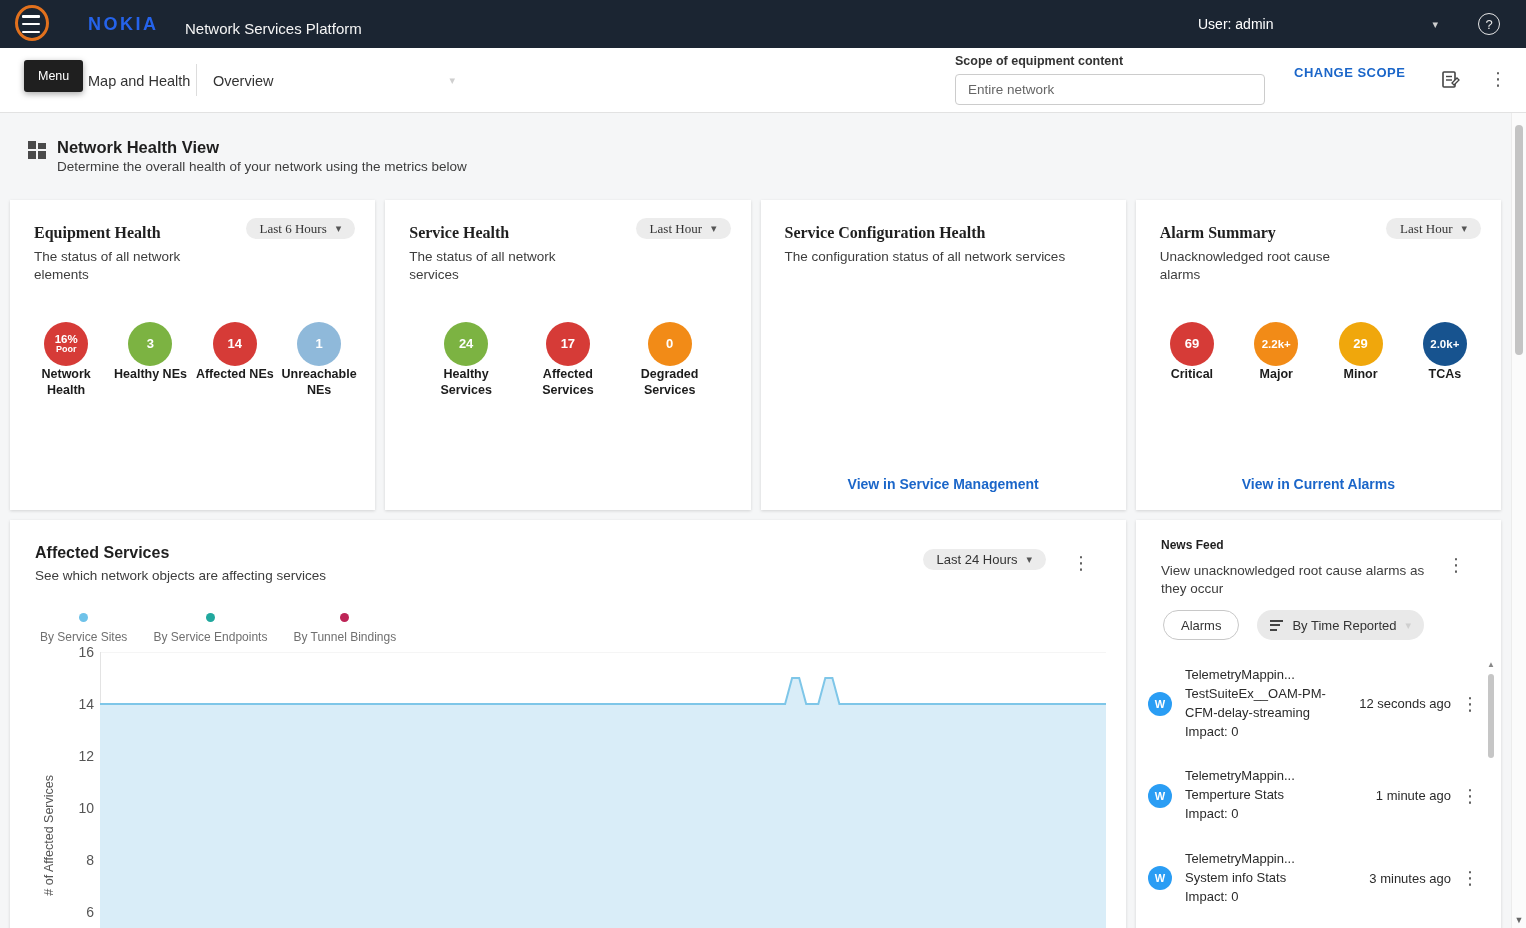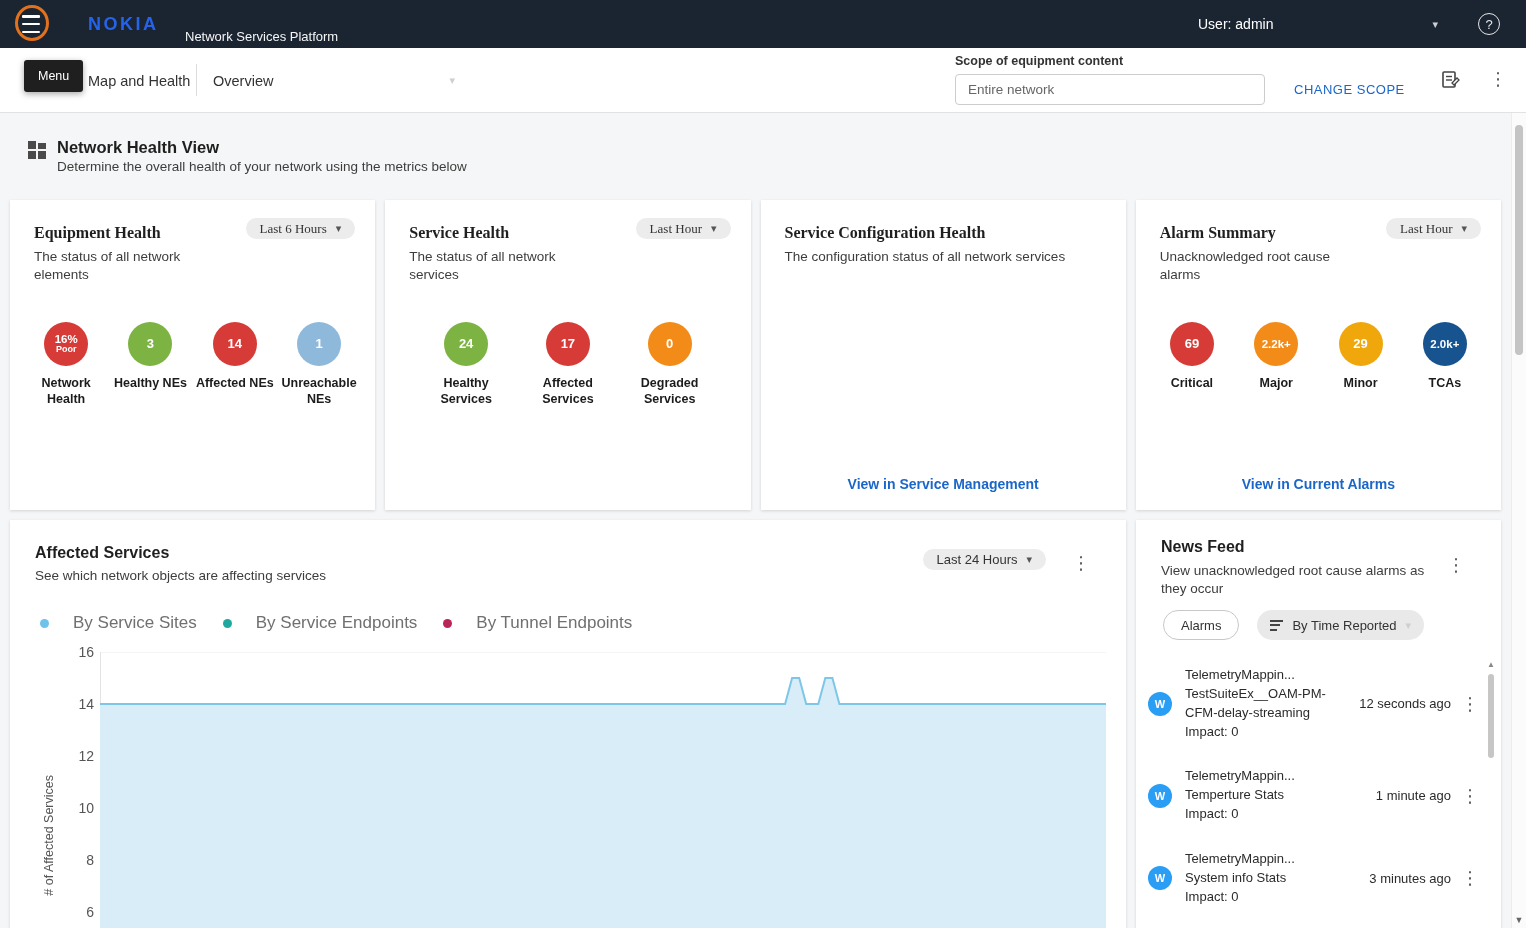--- a/index.html
+++ b/index.html
@@ -5,37 +5,37 @@
   * { margin:0; padding:0; box-sizing:border-box; }
   html,body { width:1526px; height:928px; overflow:hidden; }
   body { font-family:"Liberation Sans", sans-serif; background:#f5f6f7; position:relative; color:#222; }
 
   
   .topbar { position:absolute; left:0; top:0; width:1526px; height:48px; background:#1b2532; z-index:30; }
   .hamburger { position:absolute; left:22px; top:15px; width:20px; height:18px; display:flex; flex-direction:column; justify-content:space-between; cursor:pointer; }
   .hamburger span { display:block; width:18px; height:2.5px; background:#fff; border-radius:1px; }
   .ham-ring { position:absolute; left:15px; top:5px; width:34px; height:36px; border:3px solid #e2711d; border-radius:50%; z-index:40; }
   .logo { position:absolute; left:88px; top:0; height:48px; display:flex; align-items:center; font-size:18px; font-weight:800; letter-spacing:2.5px; color:#2563eb; }
-  .app-title { position:absolute; left:185px; top:12px; height:48px; display:flex; align-items:center; font-size:13px; color:#f5f5f5; }
+  .app-title { position:absolute; left:185px; top:4px; height:48px; display:flex; align-items:center; font-size:15px; color:#f5f5f5; }
   .user-area { position:absolute; right:88px; top:0; width:240px; height:48px; display:flex; align-items:center; justify-content:space-between; color:#fff; font-size:14px; cursor:pointer; }
   .chev { font-size:11px; color:#cfcfcf; }
   .help { position:absolute; right:26px; top:13px; width:22px; height:22px; border:1.5px solid #e6e6e6; border-radius:50%; color:#e6e6e6; font-size:13px; display:flex; align-items:center; justify-content:center; cursor:pointer; }
 
   
   .tooltip { position:absolute; left:24px; top:60px; background:#1f1f1f; color:#fff; font-size:12.5px; padding:9px 14px; border-radius:3px; z-index:50; box-shadow:0 2px 6px rgba(0,0,0,.35); }
 
   
   .subnav { position:absolute; left:0; top:48px; width:1526px; height:65px; background:#fff; border-bottom:1px solid #e2e2e2; z-index:20; }
   .nav-section { position:absolute; left:88px; top:0; height:65px; display:flex; align-items:center; font-size:14.5px; color:#333; }
   .nav-divider { position:absolute; left:196px; top:16px; width:1px; height:32px; background:#ddd; }
   .view-dd { position:absolute; left:213px; top:0; width:242px; height:65px; display:flex; align-items:center; justify-content:space-between; font-size:14.5px; color:#333; cursor:pointer; }
   .scope-group { position:absolute; left:955px; top:6px; width:310px; }
   .scope-label { font-size:12.5px; font-weight:700; color:#333; }
   .scope-input { margin-top:6px; width:310px; height:31px; border:1px solid #ccc; border-radius:4px; background:#fff; font-family:"Liberation Sans",sans-serif; font-size:13.5px; color:#666; padding:0 12px; }
-  .change-scope { position:absolute; left:1294px; top:17px; height:48px; display:flex; align-items:center; font-size:13px; font-weight:400; letter-spacing:.5px; color:#1b66c9; cursor:pointer; }
+  .change-scope { position:absolute; left:1294px; top:0; height:48px; display:flex; align-items:center; font-size:13px; font-weight:700; letter-spacing:.5px; color:#1b66c9; cursor:pointer; }
   .doc-icon { position:absolute; left:1440px; top:22px; width:20px; height:20px; cursor:pointer; }
   .kebab { font-size:18px; color:#555; line-height:1; cursor:pointer; }
   .subnav .kebab { position:absolute; left:1489px; top:22px; }
 
   
   .hv-icon { position:absolute; left:28px; top:141px; width:18px; height:18px; display:grid; grid-template-columns:8px 8px; grid-template-rows:8px 8px; gap:2px; }
   .hv-icon i { background:#4a4a4a; }
   .hv-icon i:nth-child(2){ margin-top:2px; }
   .hv-title { position:absolute; left:57px; top:138px; font-size:16.5px; font-weight:700; color:#1f1f1f; }
   .hv-sub { position:absolute; left:57px; top:159px; font-size:13.5px; color:#3d3d3d; }
@@ -49,43 +49,43 @@
   .card-sub.narrow { max-width:232px; }
   .pill { background:#ececec; border-radius:16px; height:21px; display:flex; align-items:center; gap:9px; padding:0 14px; font-size:13px; color:#333; white-space:nowrap; cursor:pointer; }
   .pill .chev { color:#555; }
   .metrics { position:absolute; left:14px; right:14px; top:122px; display:flex; justify-content:space-around; }
   .metric { width:78px; display:flex; flex-direction:column; align-items:center; }
   .circle { width:44px; height:44px; border-radius:50%; display:flex; flex-direction:column; align-items:center; justify-content:center; color:#fff; }
   .cv { font-size:13px; font-weight:700; line-height:1.1; }
   .cv.sm { font-size:11.5px; }
   .cs { font-size:9px; font-weight:700; line-height:1.1; }
   .cs:empty { display:none; }
-  .mlabel { margin-top:9px; font-size:12.5px; font-weight:700; color:#1c1c1c; text-align:center; line-height:1.3; }
+  .mlabel { font-size:12.5px; font-weight:700; color:#1c1c1c; text-align:center; line-height:1.3; }
   .card-link { position:absolute; left:0; right:0; bottom:18px; text-align:center; font-size:14px; font-weight:700; color:#1b66c9; cursor:pointer; }
 
   
   .affected-card { position:absolute; left:10px; top:520px; width:1116px; height:600px; background:#fff; box-shadow:0 1px 3px rgba(0,0,0,.14); }
   .aff-title { position:absolute; left:25px; top:24px; font-size:16px; font-weight:700; color:#1f1f1f; }
   .aff-sub { position:absolute; left:25px; top:48px; font-size:13.5px; color:#3d3d3d; }
   .aff-pill { position:absolute; right:80px; top:29px; }
   .aff-kebab { position:absolute; right:36px; top:34px; }
   .legend { position:absolute; left:30px; top:93px; display:flex; gap:26px; align-items:center; }
-  .leg-item { display:flex; align-items:center; gap:24px; font-size:17px; color:#707070; }
+  .leg-item { display:flex; align-items:center; gap:8px; font-size:12px; color:#707070;flex-direction:column; }
   .dot { width:9px; height:9px; border-radius:50%; }
   .chart-wrap { position:absolute; left:90px; top:132px; width:1006px; height:416px; }
   .chart-wrap svg { position:absolute; left:0; top:0; }
   .ytick { position:absolute; left:-34px; width:28px; text-align:right; font-size:14px; color:#555; }
   .ytick:nth-of-type(1){ top:-8px; } .ytick:nth-of-type(2){ top:44px; }
   .ytick:nth-of-type(3){ top:96px; } .ytick:nth-of-type(4){ top:148px; }
   .ytick:nth-of-type(5){ top:200px; } .ytick:nth-of-type(6){ top:252px; }
   .ylab { position:absolute; left:32px; top:255px; writing-mode:vertical-rl; transform:rotate(180deg); font-size:12.5px; color:#555; }
 
   
   .news-card { position:absolute; left:1136px; top:520px; width:365px; height:600px; background:#fff; box-shadow:0 1px 3px rgba(0,0,0,.14); }
-  .news-title { position:absolute; left:25px; top:18px; font-size:16px; font-weight:700; color:#1f1f1f; }
+  .news-title { position:absolute; left:25px; top:18px; font-size:12px; font-weight:700; color:#1f1f1f; }
   .news-kebab { position:absolute; right:36px; top:36px; }
   .news-sub { position:absolute; left:25px; top:42px; width:280px; font-size:13.5px; color:#3d3d3d; line-height:1.35; }
   .chips { position:absolute; left:27px; top:90px; display:flex; gap:18px; align-items:center; }
   .chip { height:30px; border:1px solid #c8c8c8; border-radius:15px; background:#fff; display:flex; align-items:center; padding:0 17px; font-size:13px; color:#333; cursor:pointer; }
   .sort-pill { height:30px; border-radius:15px; background:#e9e9e9; display:flex; align-items:center; gap:9px; padding:0 13px; font-size:13px; color:#333; cursor:pointer; }
   .sort-icon { display:flex; flex-direction:column; gap:2.5px; }
   .sort-icon i { display:block; height:2px; background:#444; }
   .sort-icon i:nth-child(1){ width:13px; } .sort-icon i:nth-child(2){ width:10px; } .sort-icon i:nth-child(3){ width:7px; }
   .news-list { position:absolute; left:12px; right:22px; top:133px; bottom:0; overflow:hidden; }
   .news-item { display:flex; align-items:center; padding:13px 0; }
@@ -286,21 +286,21 @@
     <div class="leg-item">
       <span class="dot" style="background-color: rgb(111, 194, 233);"></span>
       <span>By Service Sites</span>
     </div>
     <div class="leg-item">
       <span class="dot" style="background-color: rgb(33, 168, 158);"></span>
       <span>By Service Endpoints</span>
     </div>
     <div class="leg-item">
       <span class="dot" style="background-color: rgb(189, 36, 86);"></span>
-      <span>By Tunnel Endpoints</span>
+      <span>By Tunnel Bindings</span>
     </div>
   </div>
 
   <div class="ylab"># of Affected Services</div>
 
   <div class="chart-wrap">
     <div class="ytick">16</div>
     <div class="ytick">14</div>
     <div class="ytick">12</div>
     <div class="ytick">10</div>

